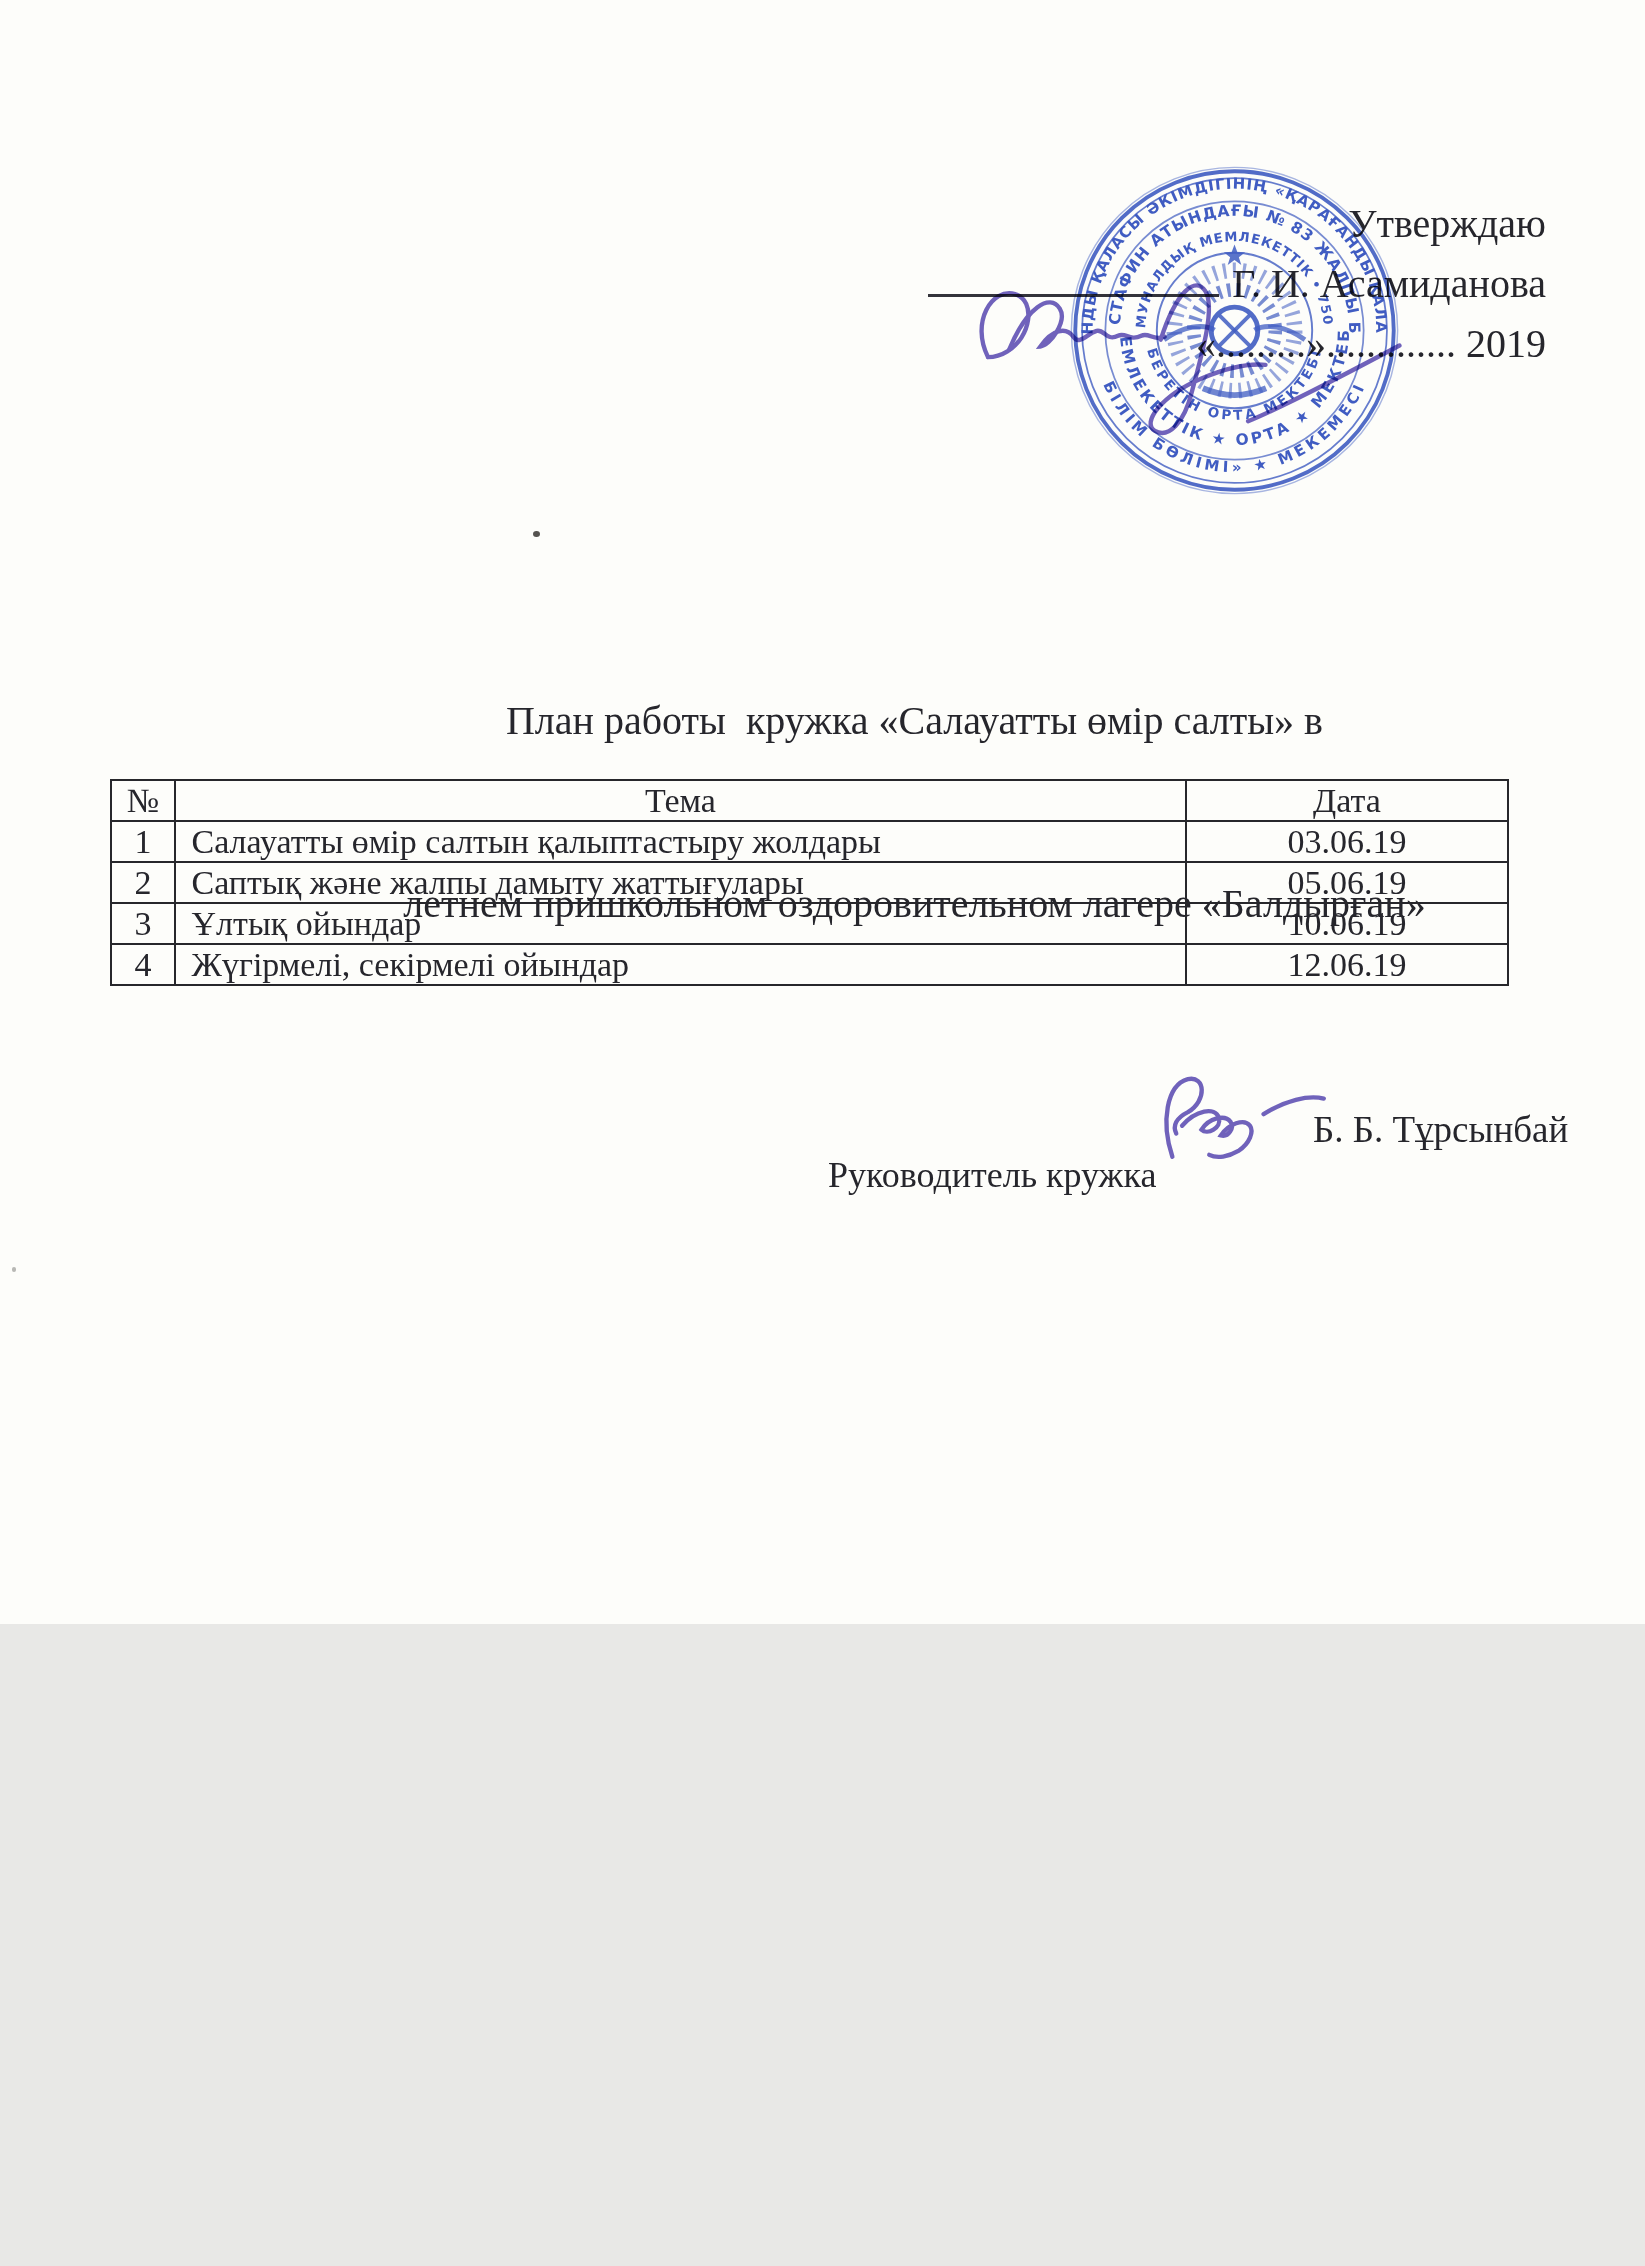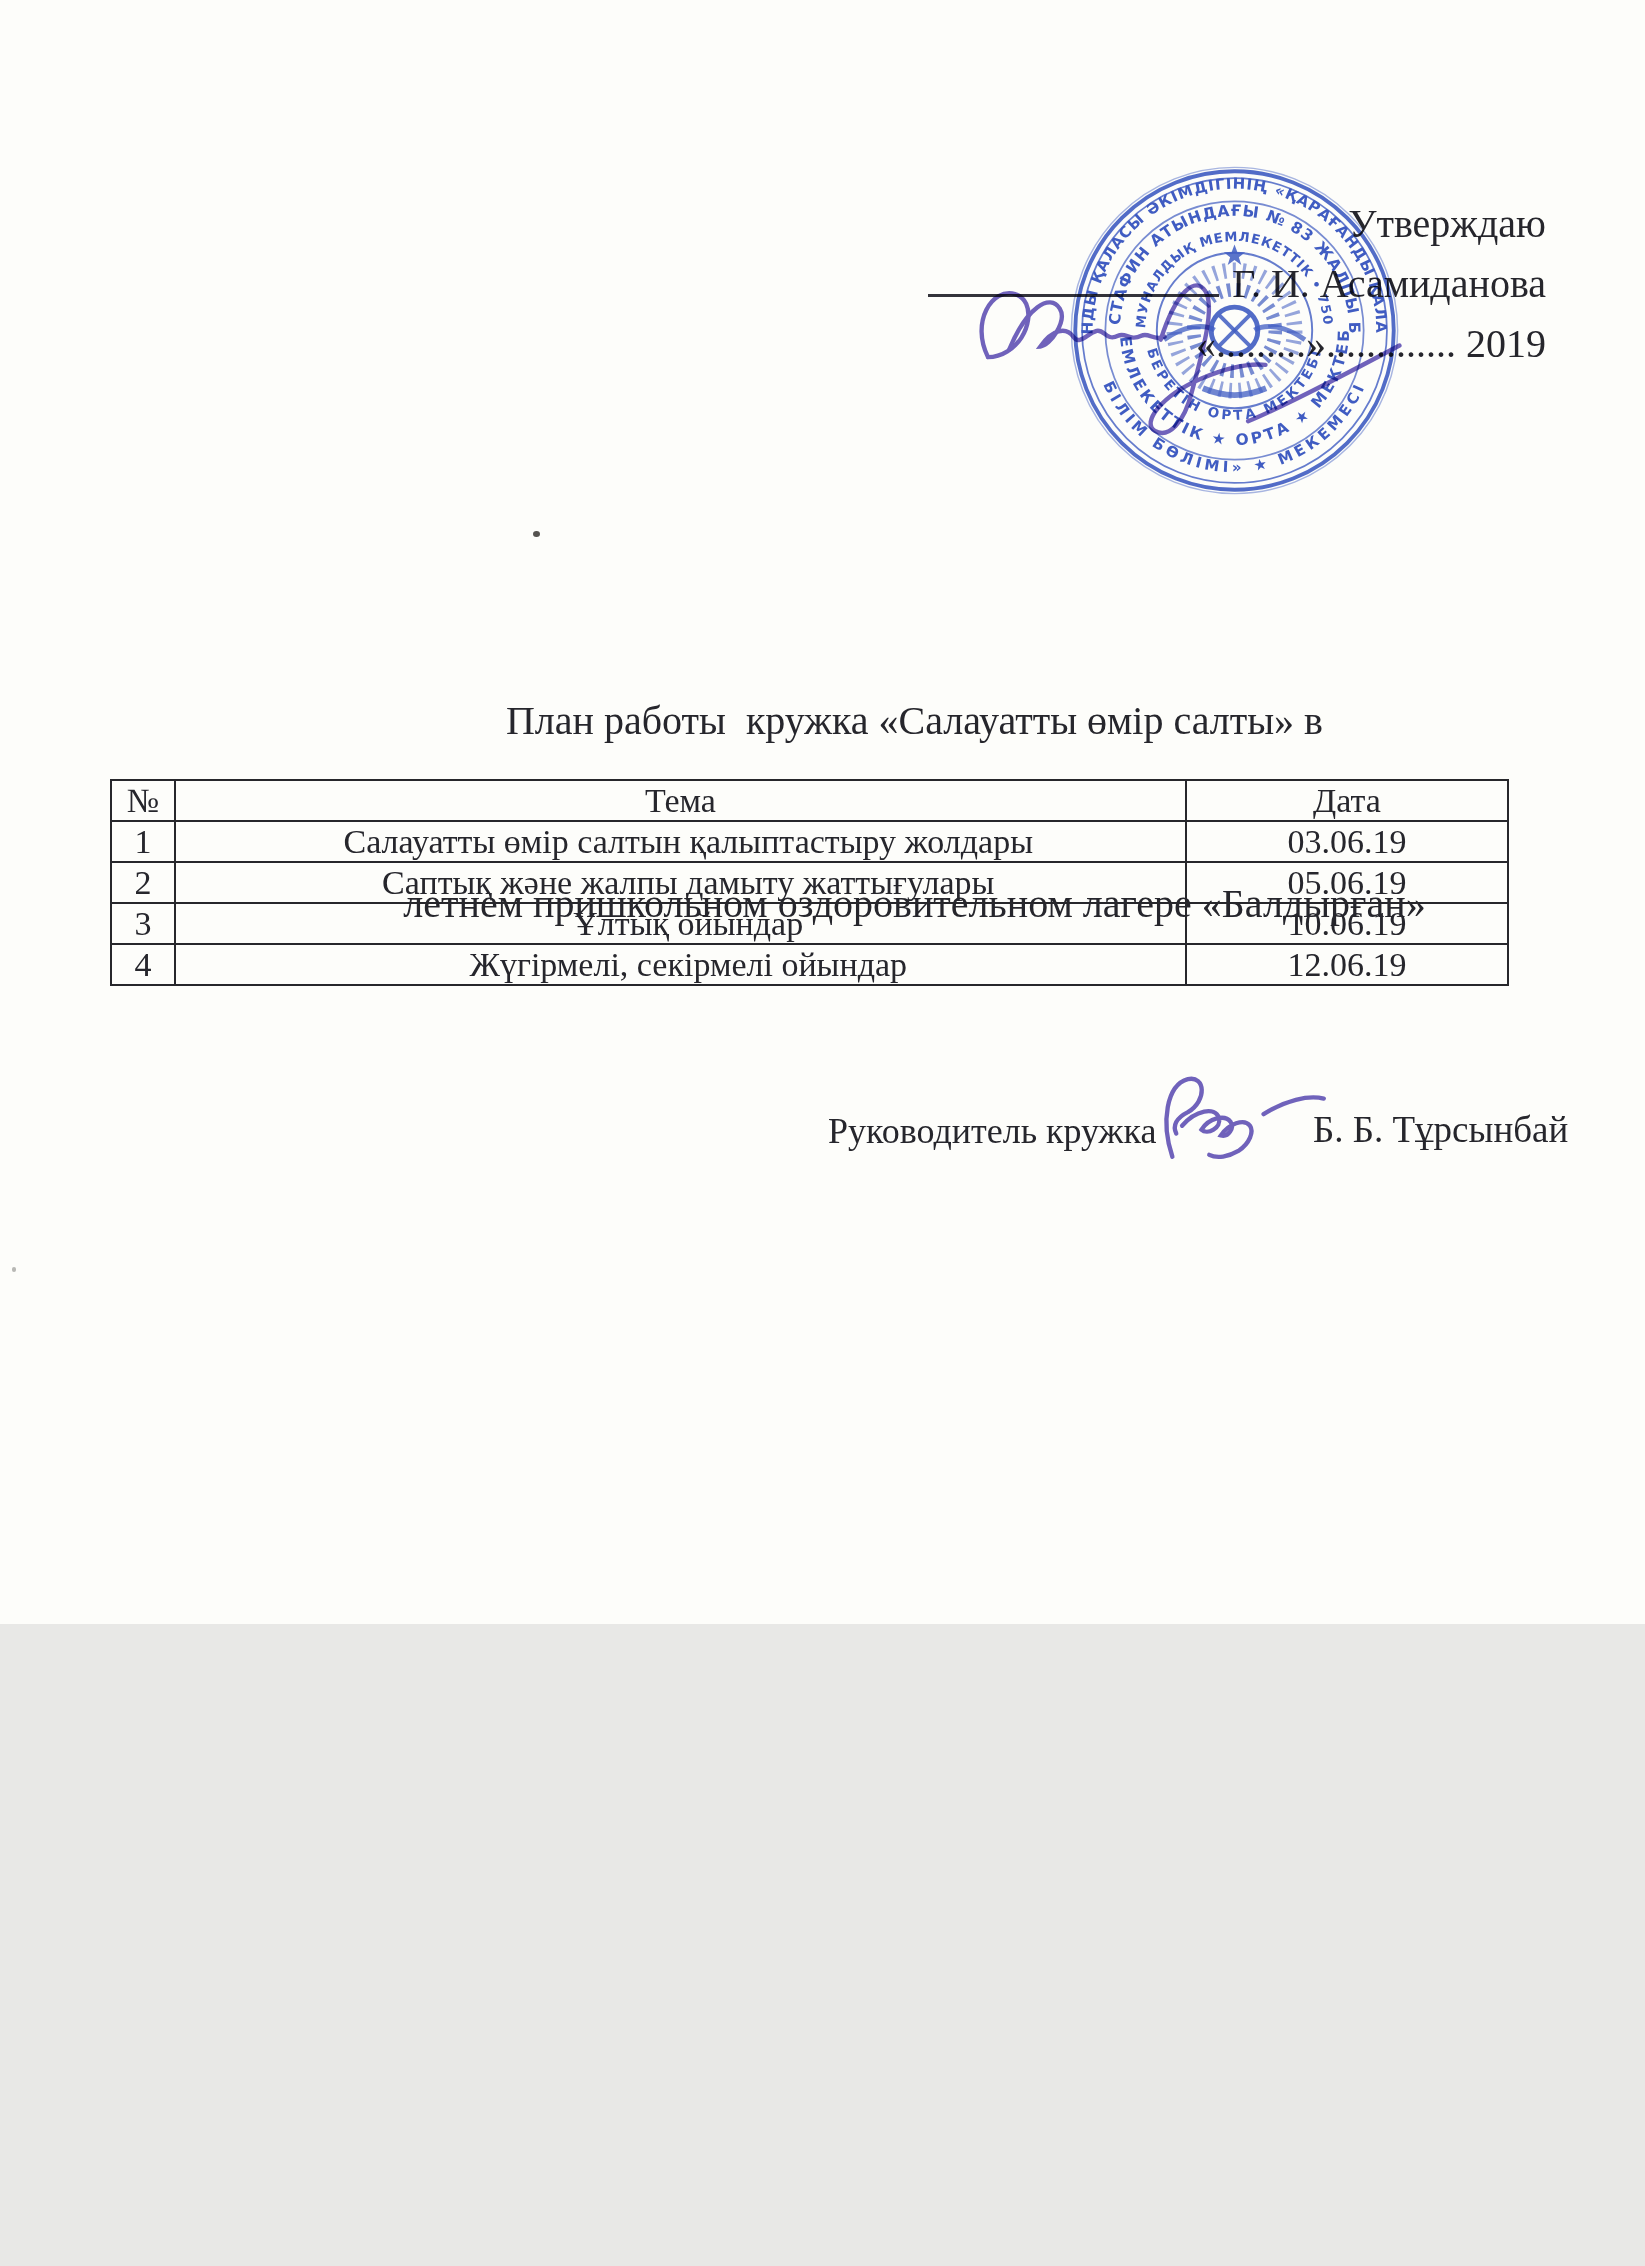--- a/index.html
+++ b/index.html
@@ -46,23 +46,23 @@
     border:2.4px solid #27272b;
     height:39px;padding:0;
     font-weight:normal;
     overflow:hidden;white-space:nowrap;
   }
   .plan-table{border:2.9px solid #27272b;}
   .col-num{width:62px;text-align:center;}
   .col-theme{width:1009px;}
   .col-date{width:320px;text-align:center;}
   .plan-table th.col-theme{text-align:center;}
-  .plan-table td.col-theme{text-align:center;padding-left:15.5px;}
+  .plan-table td.col-theme{text-align:left;padding-left:15.5px;}
   
-  .footer-label{position:absolute;left:828px;top:1110px;font-size:36px;z-index:1;}
+  .footer-label{position:absolute;left:828px;top:1154px;font-size:36px;z-index:1;}
   .footer-name{position:absolute;left:1313px;top:1108px;font-size:37px;z-index:1;}
   
   .stamp{
     position:absolute;left:1067px;top:163px;width:335px;height:335px;
     z-index:2;mix-blend-mode:multiply;opacity:.92;
   }
   .stamp text{
     font-family:"DejaVu Sans","Liberation Sans",sans-serif;
     font-weight:bold;fill:#2f4fc1;
   }

